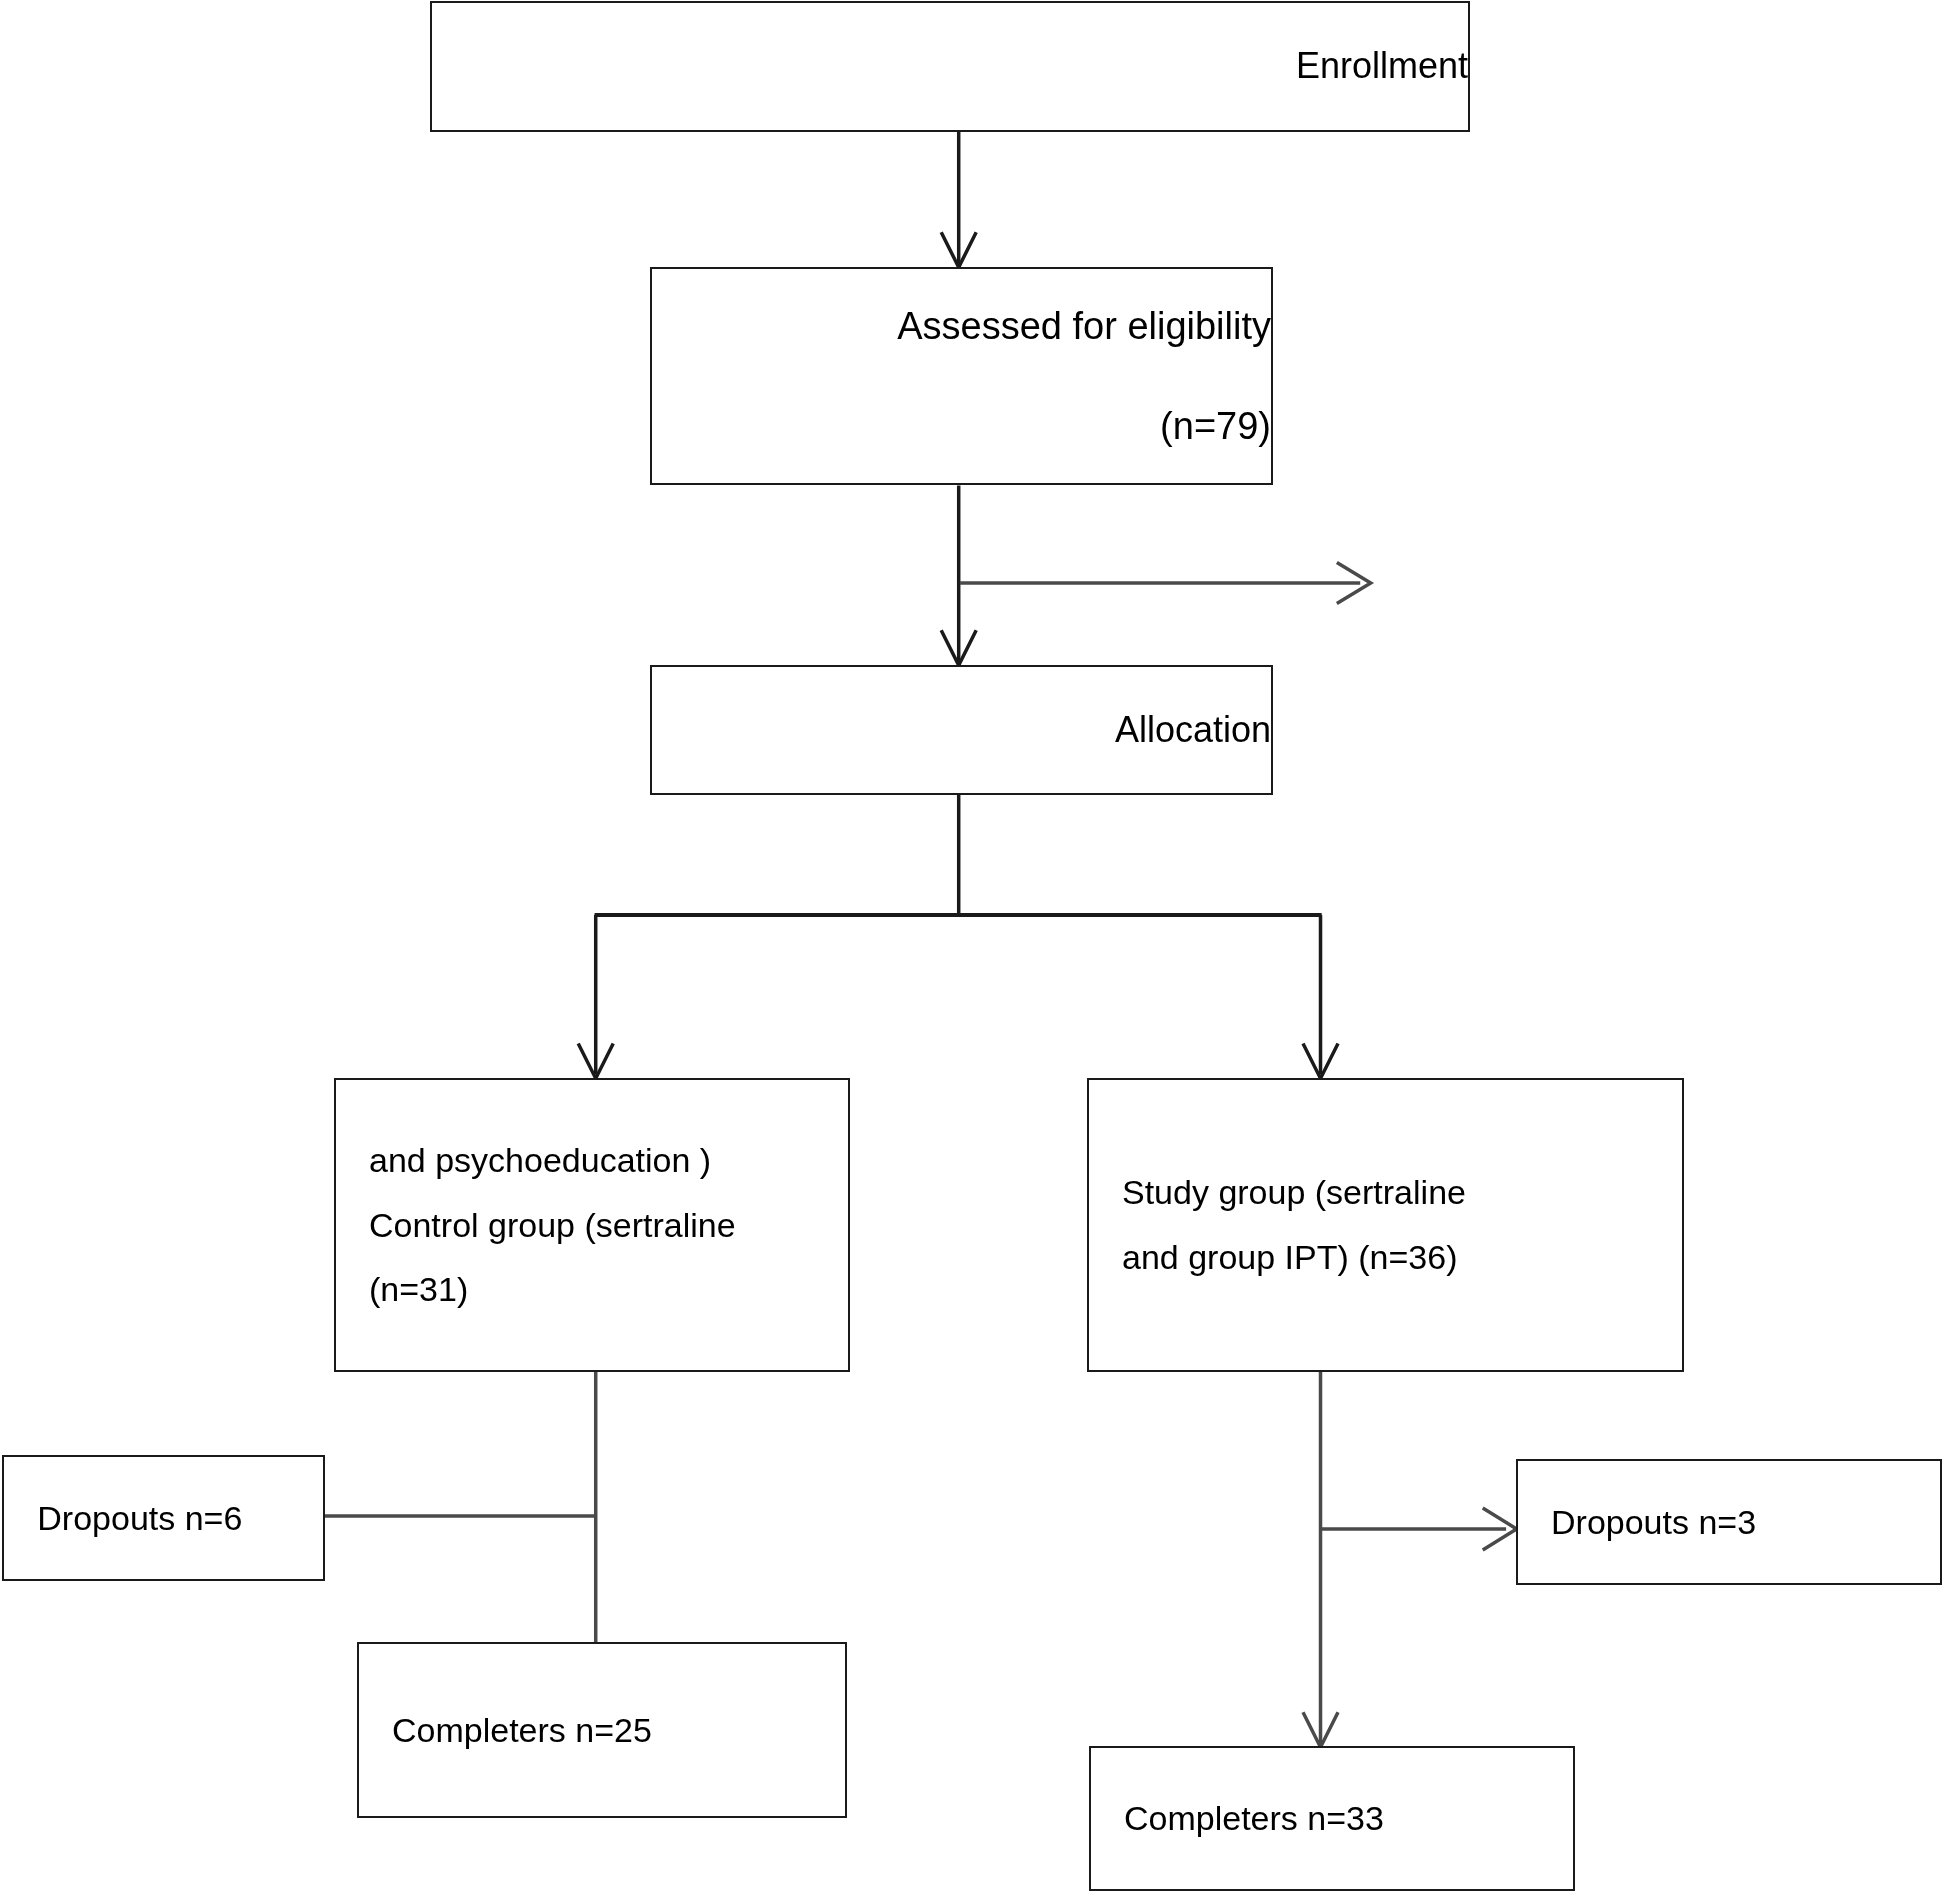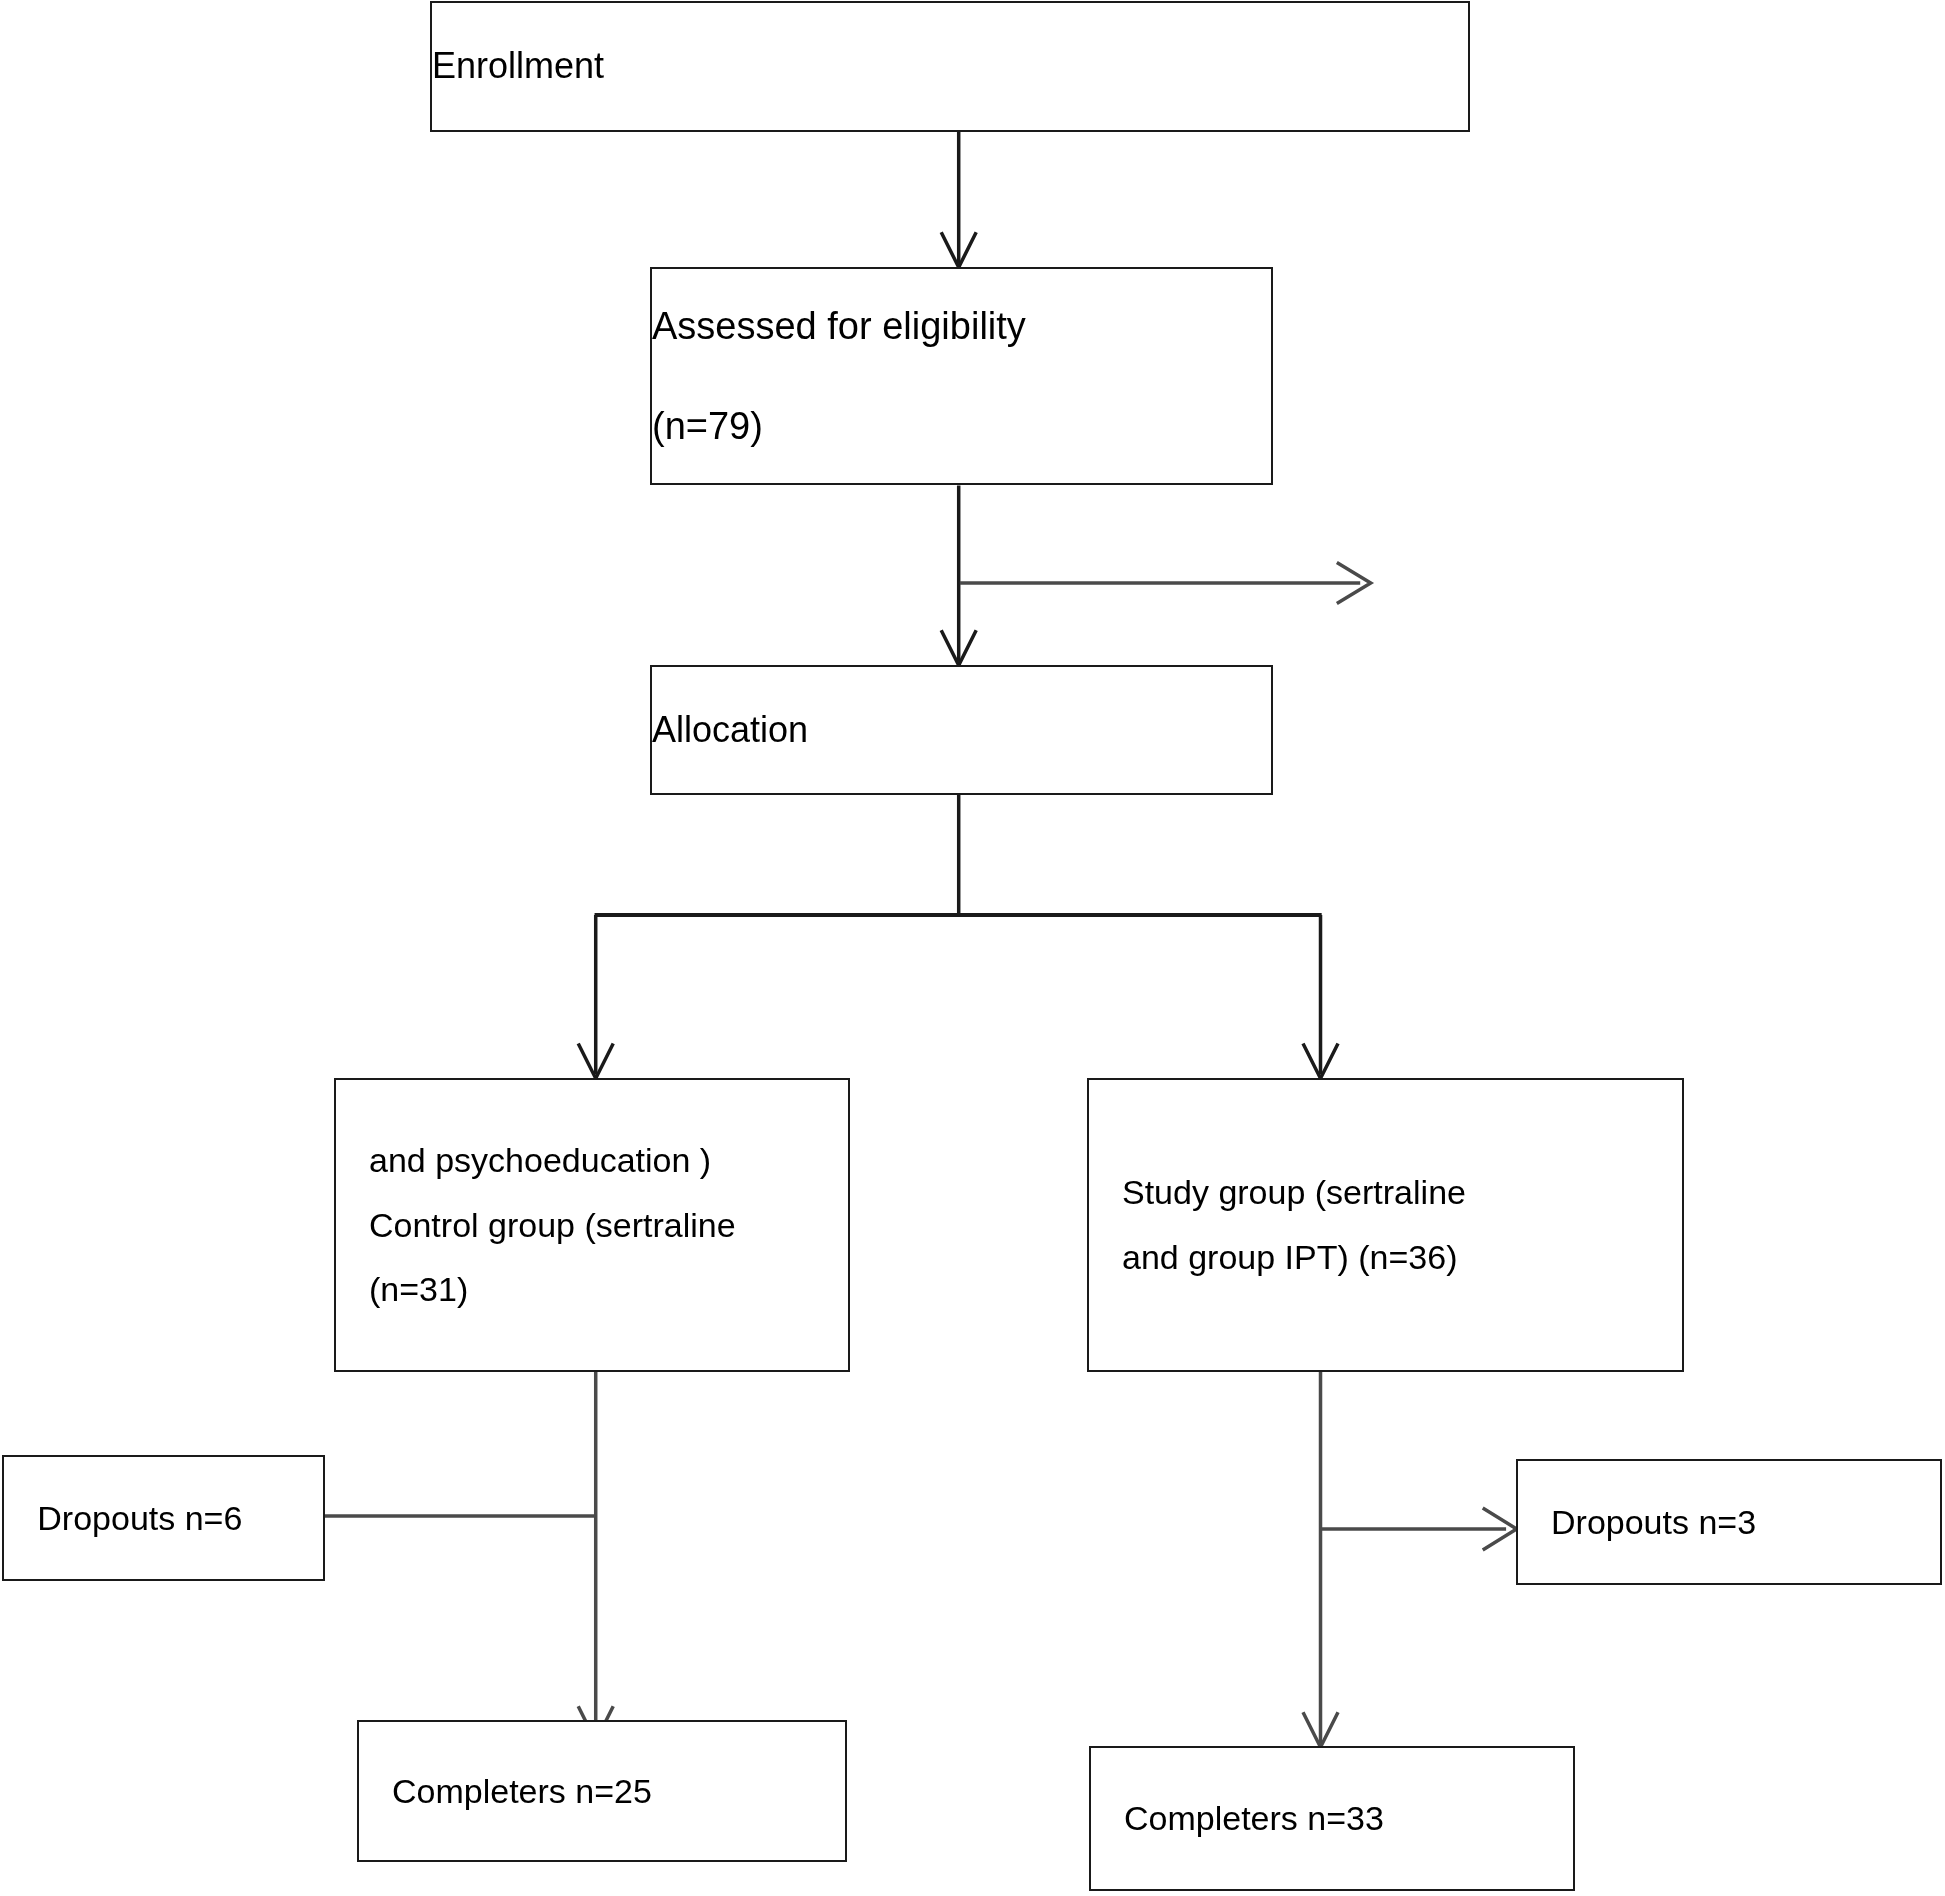--- a/index.html
+++ b/index.html
@@ -33,21 +33,21 @@
     display: flex;
     flex-direction: column;
     justify-content: center;
     line-height: 1.9;
   }
   .node .line {
     display: block;
     white-space: pre;
   }
   .node.center {
-    align-items: flex-start;
+    align-items: flex-end;
     text-align: center;
   }
   .node.leftal {
     align-items: flex-start;
     text-align: left;
   }
   .t-xl   { font-size: 36px; }
   .t-lg   { font-size: 38px; }
   .t-md   { font-size: 34px; }
   .pad-l  { padding-left: 22px; padding-right: 16.3px; }
@@ -147,21 +147,21 @@
   </div>
 
   <div class="node leftal pad-l2" style="left:2.3px; top:1455px; width:323px; height:126px;">
     <span class="line t-md">Dropouts n=6</span>
   </div>
 
   <div class="node leftal pad-l2" style="left:1516px; top:1459px; width:426px; height:126px;">
     <span class="line t-md">Dropouts n=3</span>
   </div>
 
-  <div class="node leftal pad-l2" style="left:357px; top:1720px; width:490px; height:142px;">
+  <div class="node leftal pad-l2" style="left:357px; top:1642px; width:490px; height:176px;">
     <span class="line t-md">Completers n=25</span>
   </div>
 
   <div class="node leftal pad-l2" style="left:1089px; top:1746px; width:486px; height:145px;">
     <span class="line t-md">Completers n=33</span>
   </div>
 
 </div>
 
 

